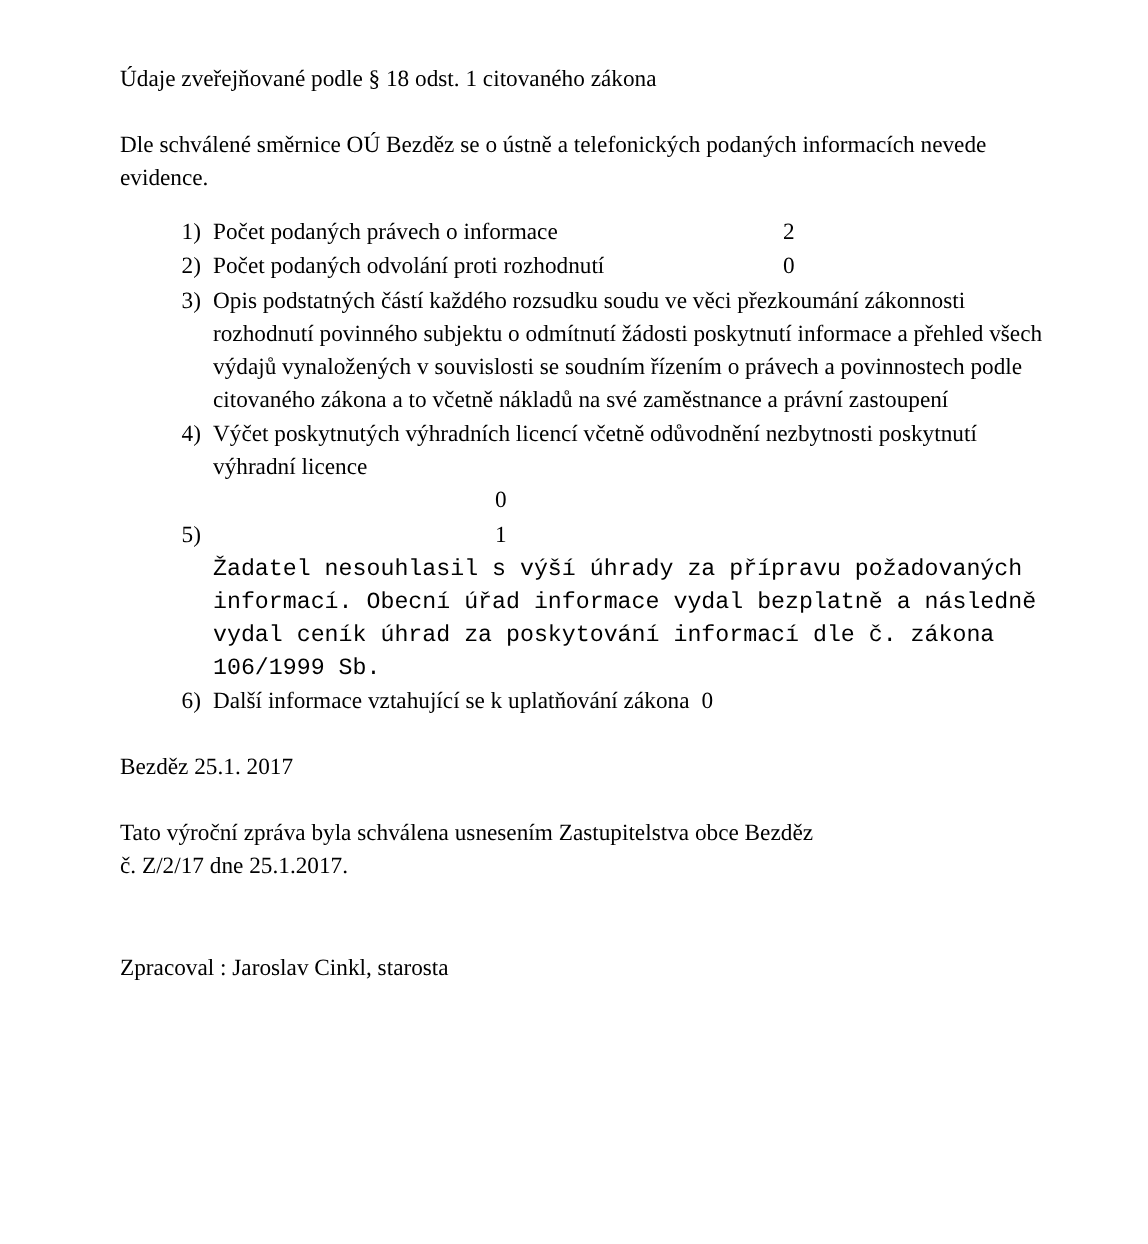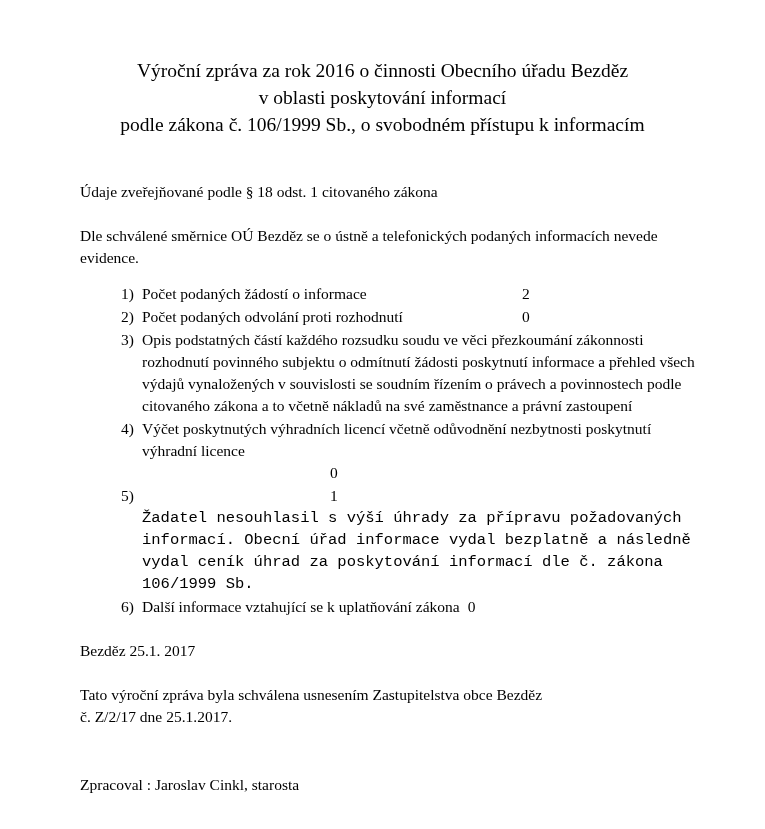--- a/index.html
+++ b/index.html
@@ -101,38 +101,33 @@
   }
   .zpracoval {
     margin-top: 46px;
   }
 </style>
 </head>
 <body>
 
 <div class="page">
 
-  <div class="title-block">
-    <span class="title-line">Výroční zpráva za rok 2016 o činnosti Obecního úřadu Bezděz</span>
-    <span class="title-line">v oblasti poskytování informací</span>
-    <span class="title-line">podle zákona č. 106/1999 Sb., o svobodném přístupu k informacím</span>
-  </div>
 
   <div class="body-area">
 
     <p class="para" style="margin-top:10px;">Údaje zveřejňované podle § 18 odst. 1 citovaného zákona</p>
 
     <p class="para intro-note">Dle schválené směrnice OÚ Bezděz se o ústně a telefonických podaných informacích nevede evidence.</p>
 
     <ol class="items">
 
       <li>
         <span class="num">1)</span>
         <span class="item-row">
-          <span class="item-text">Počet podaných žádostí o informace</span>
+          <span class="item-text">Počet podaných právech o informace</span>
           <span class="val">2</span>
         </span>
       </li>
 
       <li>
         <span class="num">2)</span>
         <span class="item-row">
           <span class="item-text">Počet podaných odvolání proti rozhodnutí</span>
           <span class="val">0</span>
         </span>

